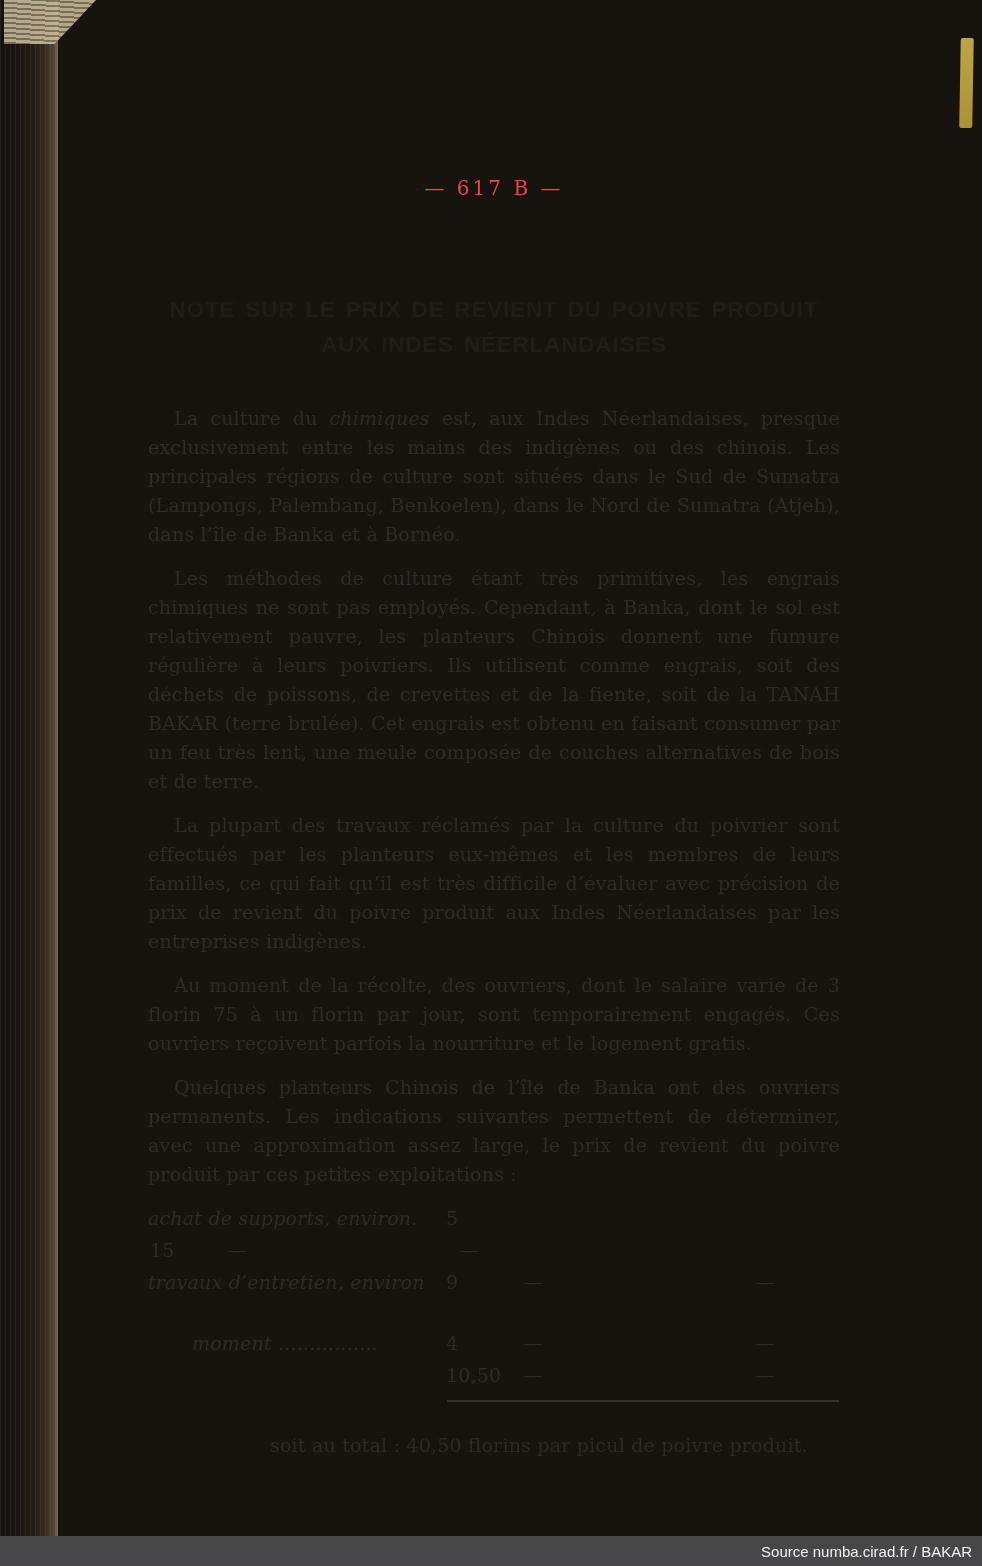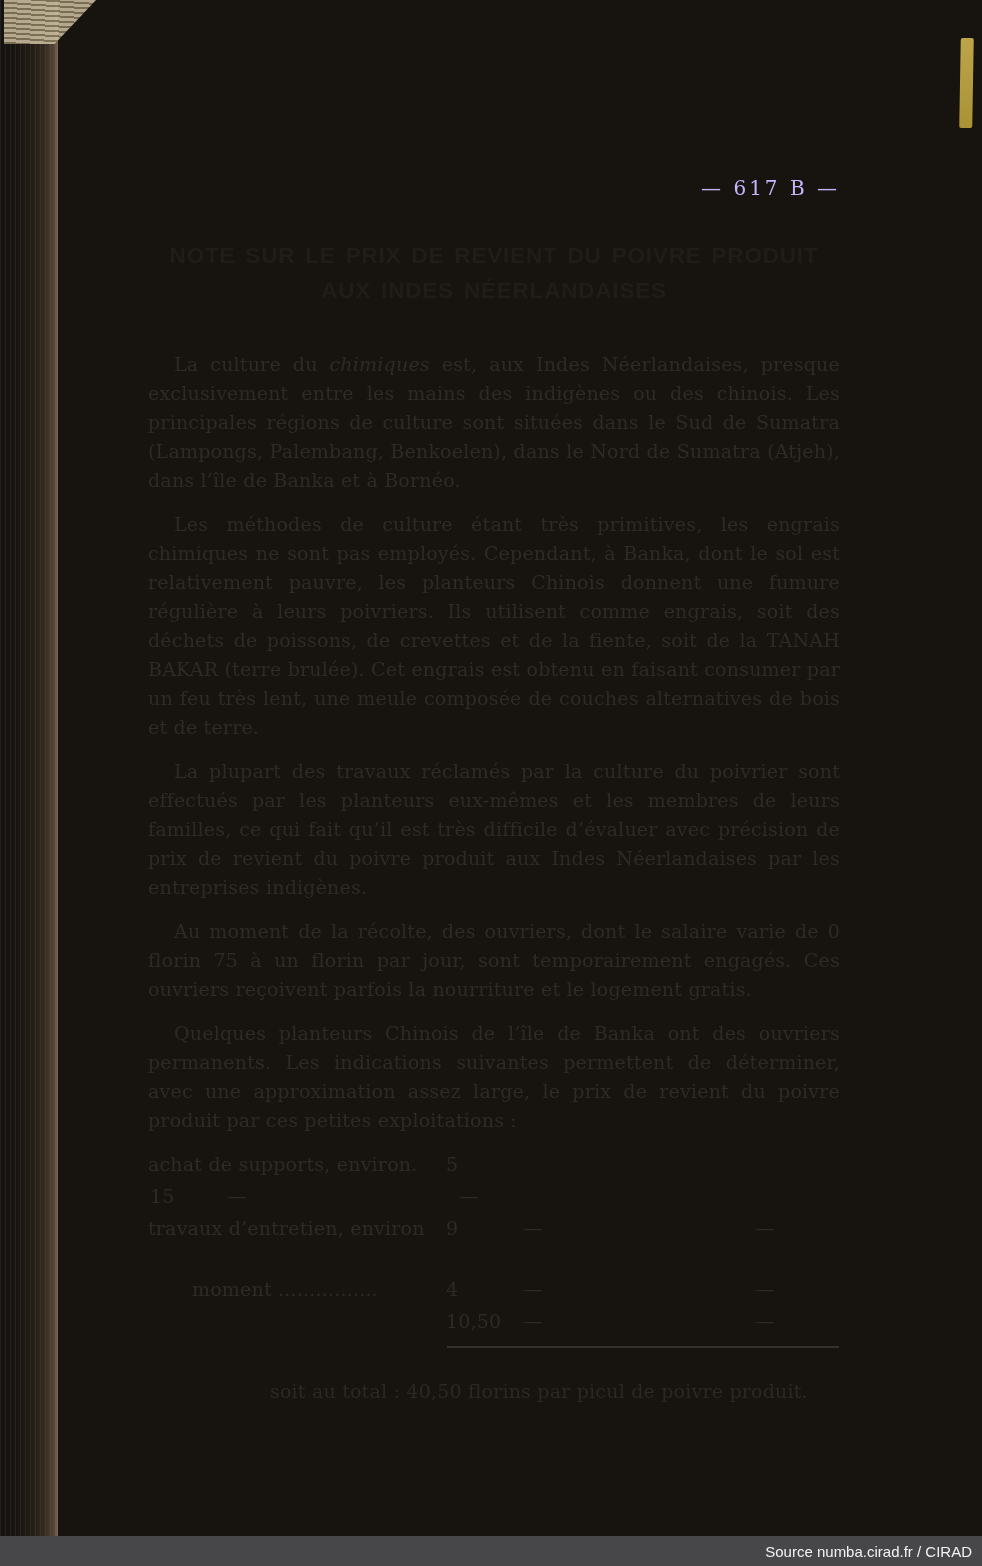--- a/index.html
+++ b/index.html
@@ -42,25 +42,25 @@
     position: absolute; right: 9px; top: 38px; width: 13px; height: 90px;
     background: linear-gradient(180deg, #d9bf52, #c4a93e);
     border-radius: 2px; opacity: 0.85; transform: rotate(1deg);
   }
   
   .content {
     position: absolute; left: 90px; top: 176px; width: 692px;
     color: #2d2b26;
   }
   .page-number {
-    text-align: right;
+    text-align: center;
     font-size: 20px;
     letter-spacing: 3px;
-    color: #c4b5fd;
-    margin-bottom: 38px;
+    color: #ef4444;
+    margin-bottom: 92px;
   }
   .title {
     font-family: "Liberation Sans", sans-serif;
     font-weight: 700;
     font-size: 22.5px;
     letter-spacing: 0.8px;
     word-spacing: 3px;
     line-height: 35px;
     text-align: center;
     color: #201d18;
@@ -77,21 +77,21 @@
   }
   .para em { font-style: italic; }
   
   .cost-table {
     margin-top: 12px;
     font-size: 19px;
     line-height: 29px;
     letter-spacing: 0.2px;
   }
   .cost-row { display: flex; align-items: flex-end; margin-bottom: 3px; }
-  .c-label { width: 296px; }
+  .c-label { width: 296px; font-style: italic; }
   .lbl-l2 { display: inline-block; padding-left: 44px; }
   .c-value { width: 62px; padding-left: 2px; }
   .c-unit { flex: 1; }
   .c-unit.dashes { display: flex; }
   .dash { width: 50px; text-align: center; }
   .dash.d2 { margin-left: 182px; }
   .rule {
     height: 2px; background: #34312b;
     width: 392px; margin: 10px 0 0 299px;
   }
@@ -131,21 +131,21 @@
         <span class="title-line">NOTE SUR LE PRIX DE REVIENT DU POIVRE PRODUIT</span>
         <span class="title-line">AUX INDES NÉERLANDAISES</span>
       </div>
 
       <p class="para"><span>La culture du </span><em>chimiques</em><span> est, aux Indes Néerlandaises, presque exclusivement entre les mains des indigènes ou des chinois. Les principales régions de culture sont situées dans le Sud de Sumatra (Lampongs, Palembang, Benkoelen), dans le Nord de Sumatra (Atjeh), dans l’île de Banka et à Bornéo.</span></p>
 
       <p class="para">Les méthodes de culture étant très primitives, les engrais chimiques ne sont pas employés. Cependant, à Banka, dont le sol est relativement pauvre, les planteurs Chinois donnent une fumure régulière à leurs poivriers. Ils utilisent comme engrais, soit des déchets de poissons, de crevettes et de la fiente, soit de la TANAH BAKAR (terre brulée). Cet engrais est obtenu en faisant consumer par un feu très lent, une meule composée de couches alternatives de bois et de terre.</p>
 
       <p class="para">La plupart des travaux réclamés par la culture du poivrier sont effectués par les planteurs eux-mêmes et les membres de leurs familles, ce qui fait qu’il est très difficile d’évaluer avec précision de prix de revient du poivre produit aux Indes Néerlandaises par les entreprises indigènes.</p>
 
-      <p class="para">Au moment de la récolte, des ouvriers, dont le salaire varie de 0 florin 75 à un florin par jour, sont temporairement engagés. Ces ouvriers reçoivent parfois la nourriture et le logement gratis.</p>
+      <p class="para">Au moment de la récolte, des ouvriers, dont le salaire varie de 3 florin 75 à un florin par jour, sont temporairement engagés. Ces ouvriers reçoivent parfois la nourriture et le logement gratis.</p>
 
       <p class="para">Quelques planteurs Chinois de l’île de Banka ont des ouvriers permanents. Les indications suivantes permettent de déterminer, avec une approximation assez large, le prix de revient du poivre produit par ces petites exploitations :</p>
 
       <div class="cost-table">
 
         <div class="cost-row">
           <div class="c-label">achat de supports, environ.</div>
           <div class="c-value">5</div>
         </div>
 
@@ -192,16 +192,16 @@
       </div>
 
       <div class="rule"></div>
 
       <p class="total">soit au total : 40,50 florins par picul de poivre produit.</p>
 
     </div>
   </div>
 
   <div class="source-bar">
-    <span>Source numba.cirad.fr / CIRAD</span>
+    <span>Source numba.cirad.fr / BAKAR</span>
   </div>
 
 </div>
 
 </body></html>

